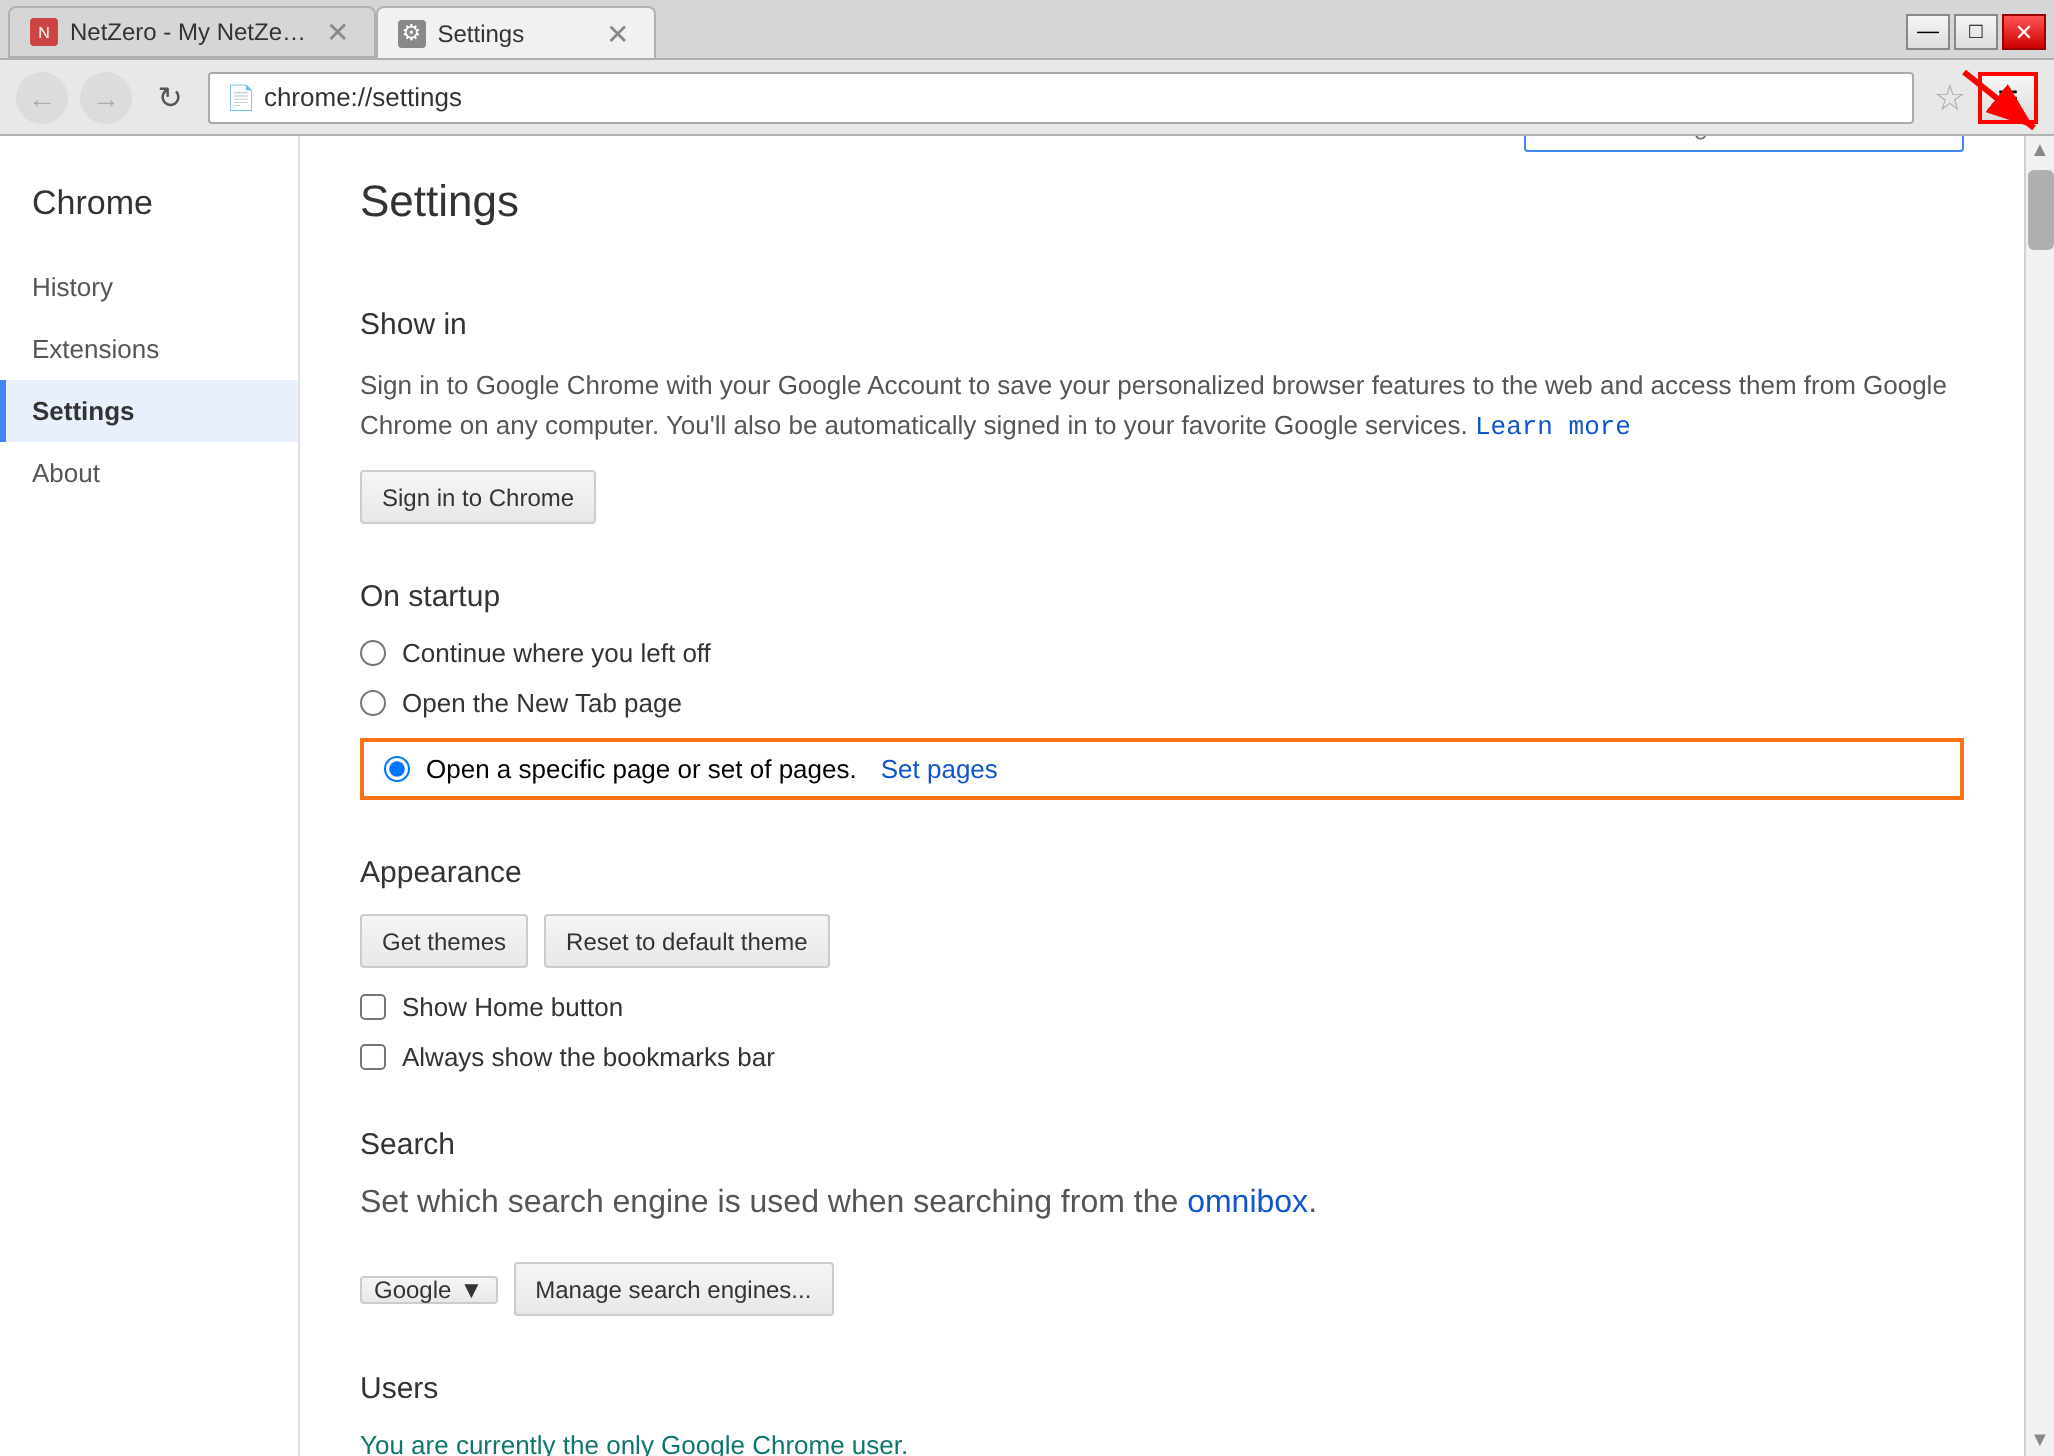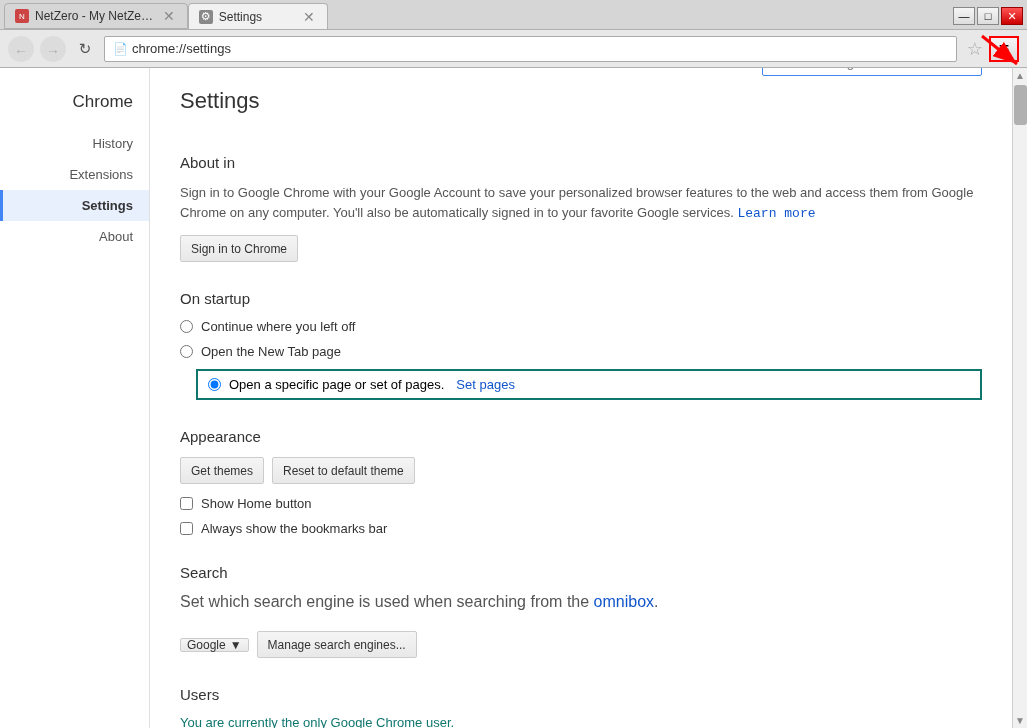--- a/index.html
+++ b/index.html
@@ -28,21 +28,21 @@
     .url-bar { flex: 1; height: 26px; border: 1px solid #aaa; border-radius: 2px; background: white; padding: 0 8px; font-size: 13px; display: flex; align-items: center; gap: 4px; }
     .url-icon { color: #888; font-size: 12px; }
     .url-text { font-size: 13px; color: #333; }
     .star-btn { font-size: 18px; color: #aaa; cursor: pointer; margin-left: 4px; }
     .menu-btn { width: 30px; height: 26px; border: 2px solid red; background: linear-gradient(to bottom, #f5f5f5, #ddd); cursor: pointer; display: flex; align-items: center; justify-content: center; font-size: 16px; }
 
     
     .main-area { display: flex; flex: 1; overflow: hidden; background: white; }
 
     
-    .sidebar { width: 150px; background: white; padding: 16px 0; border-right: 1px solid #e0e0e0; flex-shrink: 0; text-align: right; }
+    .sidebar { width: 150px; background: white; padding: 16px 0; border-right: 1px solid #e0e0e0; flex-shrink: 0; }
     .sidebar-title { font-size: 17px; color: #333; padding: 8px 16px 16px; font-weight: normal; }
     .sidebar-item { padding: 8px 16px; cursor: pointer; color: #555; font-size: 13px; position: relative; }
     .sidebar-item.active { color: #333; font-weight: bold; background: #e8f0fe; border-left: 3px solid #4285f4; padding-left: 13px; }
 
     
     .content { flex: 1; padding: 20px 30px; overflow-y: auto; background: white; }
     .page-title { font-size: 22px; font-weight: normal; color: #333; margin-bottom: 20px; }
     .search-settings-input { width: 220px; height: 28px; border: 1px solid #4285f4; border-radius: 2px; padding: 0 8px; font-size: 13px; outline: none; float: right; margin-top: -40px; }
 
     
@@ -52,21 +52,21 @@
     .sign-in-desc { color: #555; line-height: 1.5; margin-bottom: 12px; font-size: 13px; }
     .sign-in-desc a { color: #1155cc; text-decoration: none; font-family: Liberation Mono, monospace; }
 
     .btn { height: 27px; padding: 0 10px; border: 1px solid #ccc; background: linear-gradient(to bottom, #f5f5f5, #e8e8e8); border-radius: 2px; cursor: pointer; font-size: 12px; color: #333; }
 
     
     .radio-option { display: flex; align-items: center; gap: 8px; margin-bottom: 10px; font-size: 13px; color: #333; cursor: pointer; }
     .radio-option input[type=radio] { margin: 0; }
 
     
-    .highlighted-option { border: 2px solid #0f766e; padding: 6px 10px; display: flex; align-items: center; gap: 8px; margin-bottom: 10px; margin-left: 16px; }
+    .highlighted-option { border: 2px solid #f97316; padding: 6px 10px; display: flex; align-items: center; gap: 8px; margin-bottom: 10px; }
     .highlighted-option input[type=radio] { margin: 0; }
     .set-pages-link { color: #1155cc; text-decoration: none; margin-left: 4px; }
 
     
     .checkbox-option { display: flex; align-items: center; gap: 8px; margin-bottom: 10px; font-size: 13px; color: #333; }
     .checkbox-option input[type=checkbox] { margin: 0; }
 
     
     .search-desc { color: #555; margin-bottom: 20px; font-size: 16px; }
     .search-desc a { color: #1155cc; text-decoration: none; }
@@ -152,21 +152,21 @@
       </div>
     </div>
 
     <div class="content clearfix">
       <div style="display:flex; justify-content:space-between; align-items:flex-start; margin-bottom:20px;">
         <h1 class="page-title">Settings</h1>
         <input type="text" class="search-settings-input" placeholder="Search settings" style="">
       </div>
 
       <div class="section">
-        <div class="section-title">About in</div>
+        <div class="section-title">Show in</div>
         <p class="sign-in-desc">
           <span>Sign in to Google Chrome with your Google Account to save your personalized browser features to the web and access them from Google Chrome on any computer. You'll also be automatically signed in to your favorite Google services.</span>
           <a href="#">Learn more</a>
         </p>
         <button class="btn">Sign in to Chrome</button>
       </div>
 
       <div class="section">
         <div class="section-title">On startup</div>
         <div class="radio-option">

